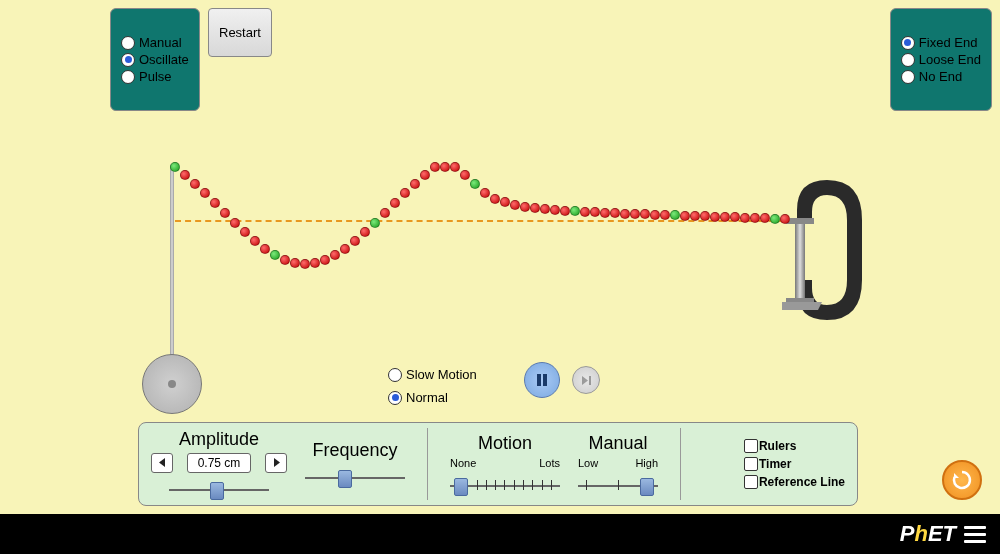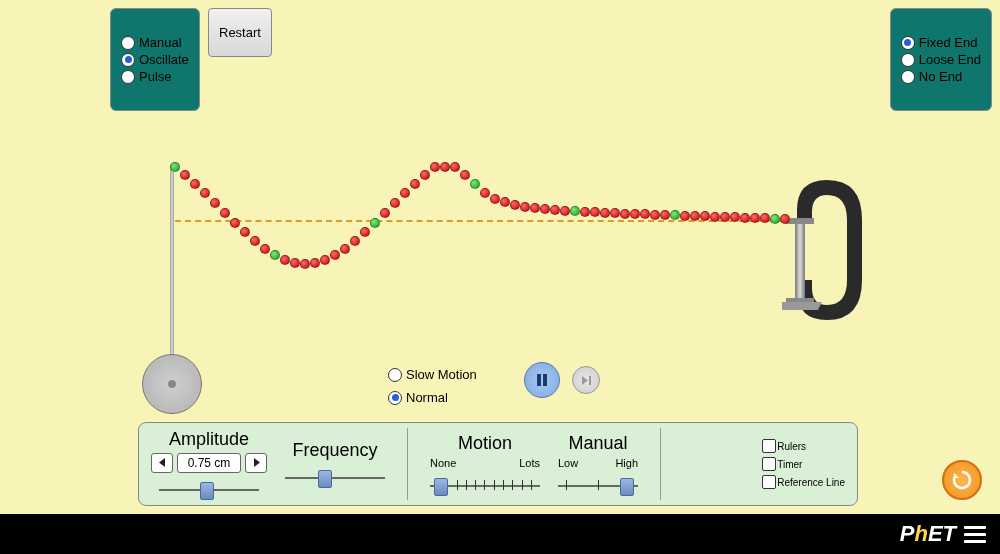--- a/index.html
+++ b/index.html
@@ -22,32 +22,32 @@
 .bead.green{background:radial-gradient(circle at 35% 35%,#7bea7b,#1a9c1a);}
 .speed-panel{position:absolute;left:388px;top:365px;display:flex;flex-direction:column;gap:4px;font-size:12px;}
 .play-controls{position:absolute;left:524px;top:362px;display:flex;gap:12px;align-items:center;}
 .pause-btn{width:36px;height:36px;border-radius:50%;background:radial-gradient(circle,#aacaf5,#7aa8e0);border:1.5px solid #5a7aaf;display:flex;align-items:center;justify-content:center;cursor:pointer;}
 .pause-btn svg{width:14px;height:14px;}
 .step-btn{width:28px;height:28px;border-radius:50%;background:radial-gradient(circle,#e8e8e8,#ccc);border:1.5px solid #999;display:flex;align-items:center;justify-content:center;cursor:pointer;}
 .step-btn svg{width:11px;height:11px;opacity:0.5;}
 .bottom-panel{position:absolute;left:138px;bottom:48px;width:720px;height:84px;background:#d9f0d6;border:1px solid #888;border-radius:8px;display:flex;align-items:center;padding:6px 12px;gap:18px;}
 .param{display:flex;flex-direction:column;align-items:center;gap:3px;font-size:12px;}
 .param-title{font-size:18px;}
-.param-ctrl{display:flex;align-items:center;gap:4px;}
+.param-ctrl{display:flex;align-items:center;gap:14px;}
 .arrow-btn{width:22px;height:20px;background:#fff;border:1px solid #666;border-radius:3px;display:flex;align-items:center;justify-content:center;cursor:pointer;}
 .arrow-btn svg{width:9px;height:9px;}
 .param-val{width:64px;height:20px;background:#fff;border:1px solid #666;border-radius:3px;display:flex;align-items:center;justify-content:center;font-size:12px;}
 .slider{position:relative;width:100px;height:20px;margin-top:4px;}
 .slider-track{position:absolute;top:9px;left:0;right:0;height:2px;background:#666;}
 .slider-thumb{position:absolute;top:2px;width:14px;height:18px;background:linear-gradient(#9ab8e0,#6a8ac0);border:1px solid #4a6a9f;border-radius:2px;cursor:pointer;}
 .slider-label{font-size:11px;display:flex;justify-content:space-between;width:100%;}
 .ticks{display:flex;position:absolute;top:4px;left:8px;right:8px;justify-content:space-between;}
 .tick{width:1px;height:10px;background:#333;}
 .checks{display:flex;flex-direction:column;gap:4px;margin-left:auto;}
-.check-row{display:flex;align-items:center;gap:1px;font-size:10px;}
+.check-row{display:flex;align-items:center;gap:1px;font-size:12px;font-weight:bold;}
 .checkbox{width:14px;height:14px;border:1.5px solid #333;background:#fff;border-radius:2px;}
 .reset-btn{position:absolute;right:18px;bottom:54px;width:40px;height:40px;border-radius:50%;background:radial-gradient(circle,#ffb84d,#f09020);border:2px solid #d07010;display:flex;align-items:center;justify-content:center;cursor:pointer;}
 .reset-btn svg{width:22px;height:22px;}
 .footer{position:absolute;bottom:0;left:0;right:0;height:40px;background:#000;display:flex;align-items:center;padding:0 14px;color:#fff;}
 .sim-title{font-size:18px;}
 .phet-logo{margin-left:auto;font-size:22px;font-weight:bold;font-style:italic;color:#fff;display:flex;align-items:center;gap:8px;}
 .phet-logo .h{color:#ffd840;position:relative;}
 .menu-icon{display:flex;flex-direction:column;gap:4px;cursor:pointer;}
 .menu-icon span{width:22px;height:3px;background:#fff;border-radius:1px;}
 .divider{width:1px;height:72px;background:#999;margin:0 4px;}

